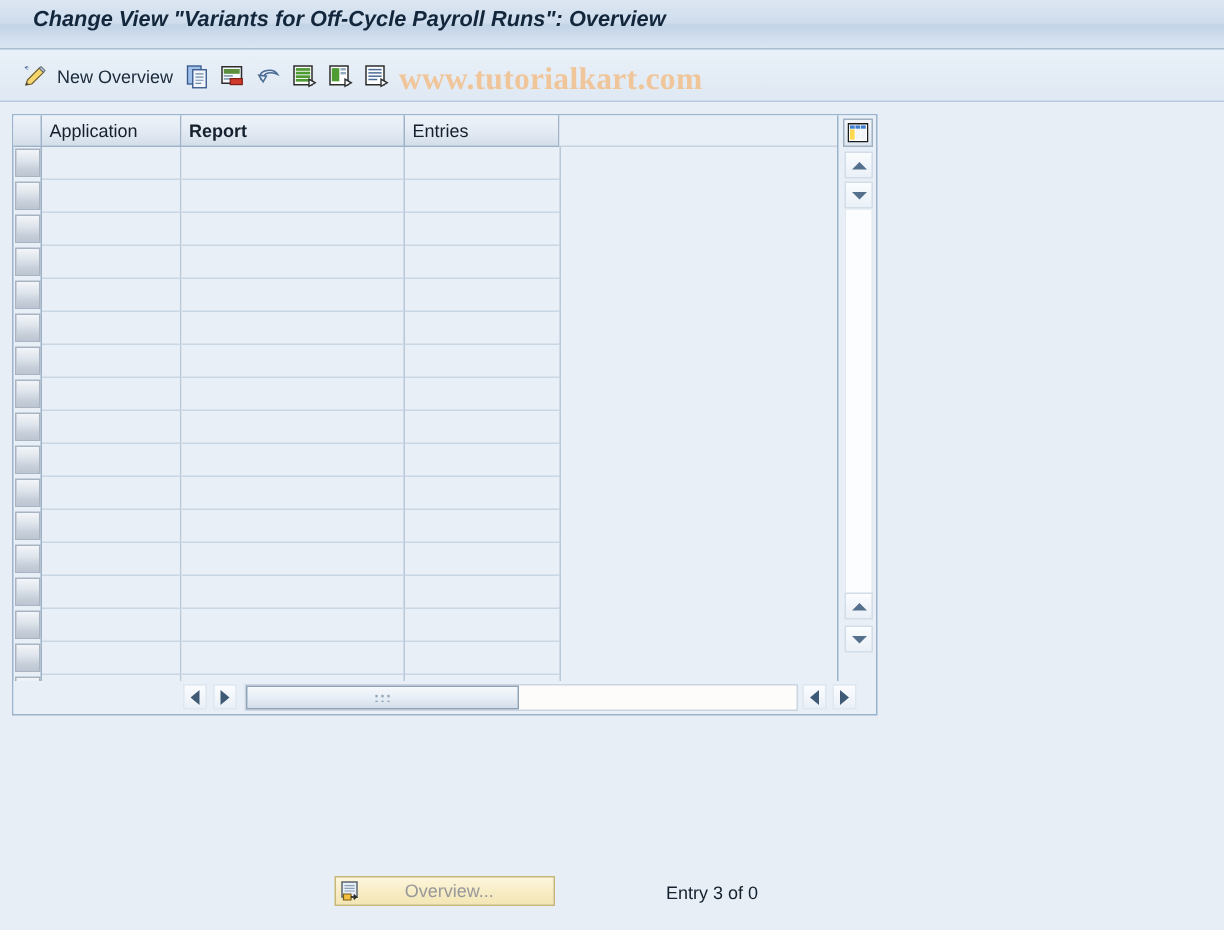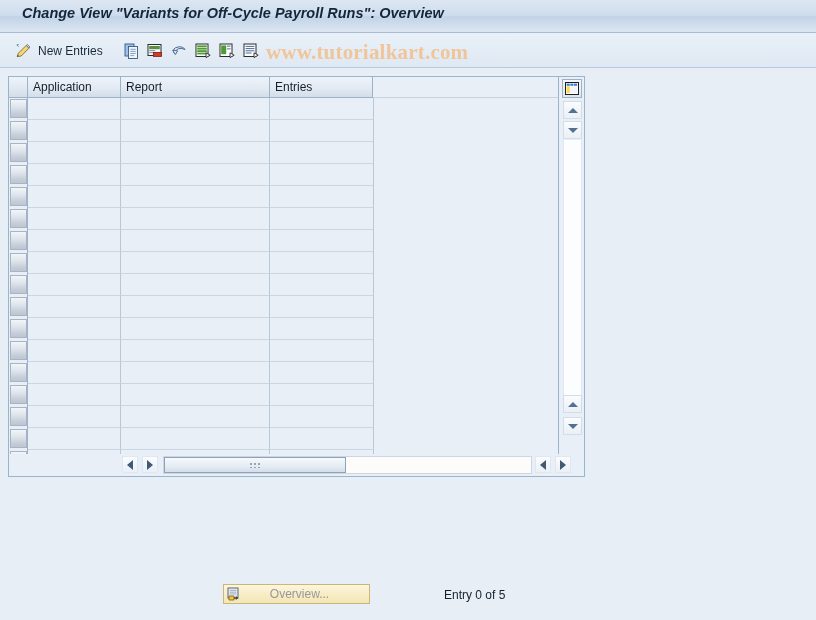--- a/index.html
+++ b/index.html
@@ -351,21 +351,21 @@
 
   <div class="tb-item" style="left:14px;">
     <span class="icon-box">
       <svg width="18" height="18" viewBox="0 0 18 18">
         <path d="M3.2 14.6 L4.4 11.2 L12.2 3.4 L15.0 6.2 L7.2 14.0 Z" fill="#f5d76e" stroke="#6b5a2a" stroke-width="0.8"></path>
         <path d="M12.2 3.4 L15.0 6.2 L16.0 5.0 L13.4 2.4 Z" fill="#cfd6de" stroke="#5a6672" stroke-width="0.7"></path>
         <path d="M3.2 14.6 L4.9 14.1 L3.8 12.9 Z" fill="#3a3a3a"></path>
         <path d="M2.4 3.0 q1.6 -1.6 3.0 0.1 q-1.3 -0.6 -2.1 0.4 q1.4 0.2 1.8 1.4 q-1.9 -1.0 -2.7 -1.9 z" fill="#4a6b9a"></path>
       </svg>
     </span>
-    <span class="tb-label" style="margin-left:6px;">New Entries</span>
+    <span class="tb-label" style="margin-left:6px;">New Overview</span>
   </div>
 
   <div class="tb-item" style="left:123px;">
     <span class="icon-box">
       <svg width="18" height="18" viewBox="0 0 18 18">
         <rect x="2" y="2" width="9" height="12" fill="#9fc0e8" stroke="#36598c" stroke-width="0.9"></rect>
         <rect x="5.5" y="4.5" width="9" height="12" fill="#f2f6fb" stroke="#36598c" stroke-width="0.9"></rect>
         <line x1="7.3" y1="7.3" x2="12.7" y2="7.3" stroke="#6f8bb0" stroke-width="0.8"></line>
         <line x1="7.3" y1="9.4" x2="12.7" y2="9.4" stroke="#6f8bb0" stroke-width="0.8"></line>
         <line x1="7.3" y1="11.5" x2="12.7" y2="11.5" stroke="#6f8bb0" stroke-width="0.8"></line>
@@ -435,21 +435,21 @@
 
 </div>
 
 <div id="watermark">www.tutorialkart.com</div>
 
 <div id="table-panel">
 
   <div id="table-header">
     <div class="hdr-corner"></div>
     <div class="hdr-cell" style="left:19px;width:93px;">Application</div>
-    <div class="hdr-cell" style="left:112px;width:149px;">Report</div>
+    <div class="hdr-cell" style="left:112px;width:149px;font-weight:bold;">Report</div>
     <div class="hdr-cell" style="left:261px;width:103px;">Entries</div>
     <div class="hdr-filler" style="left:364px;width:185px;"></div>
   </div>
 
   <div id="table-body">
       <div class="row">
         <div class="row-selcol">
           <div class="row-sel"></div>
         </div>
         <div class="row-cell" style="left:19px;width:93px;"></div>
@@ -659,13 +659,13 @@
       <line x1="2.6" y1="3.4" x2="9.4" y2="3.4" stroke="#8aa0b5" stroke-width="0.8"></line>
       <line x1="2.6" y1="5.2" x2="9.4" y2="5.2" stroke="#8aa0b5" stroke-width="0.8"></line>
       <line x1="2.6" y1="7.0" x2="9.4" y2="7.0" stroke="#8aa0b5" stroke-width="0.8"></line>
       <path d="M2 9 L7 9 L7 13 L2 13 Z" fill="#f5c141" stroke="#7a5e10" stroke-width="0.8"></path>
       <path d="M7 11 L10.5 11 L8.8 9.4 M10.5 11 L8.8 12.6" stroke="#2b2b2b" stroke-width="1" fill="none"></path>
     </svg>
   </span>
   <span class="pb-label">Overview...</span>
 </div>
 
-<div id="entry-count">Entry 0 of 5</div>
+<div id="entry-count">Entry 3 of 0</div>
 
 </body></html>

